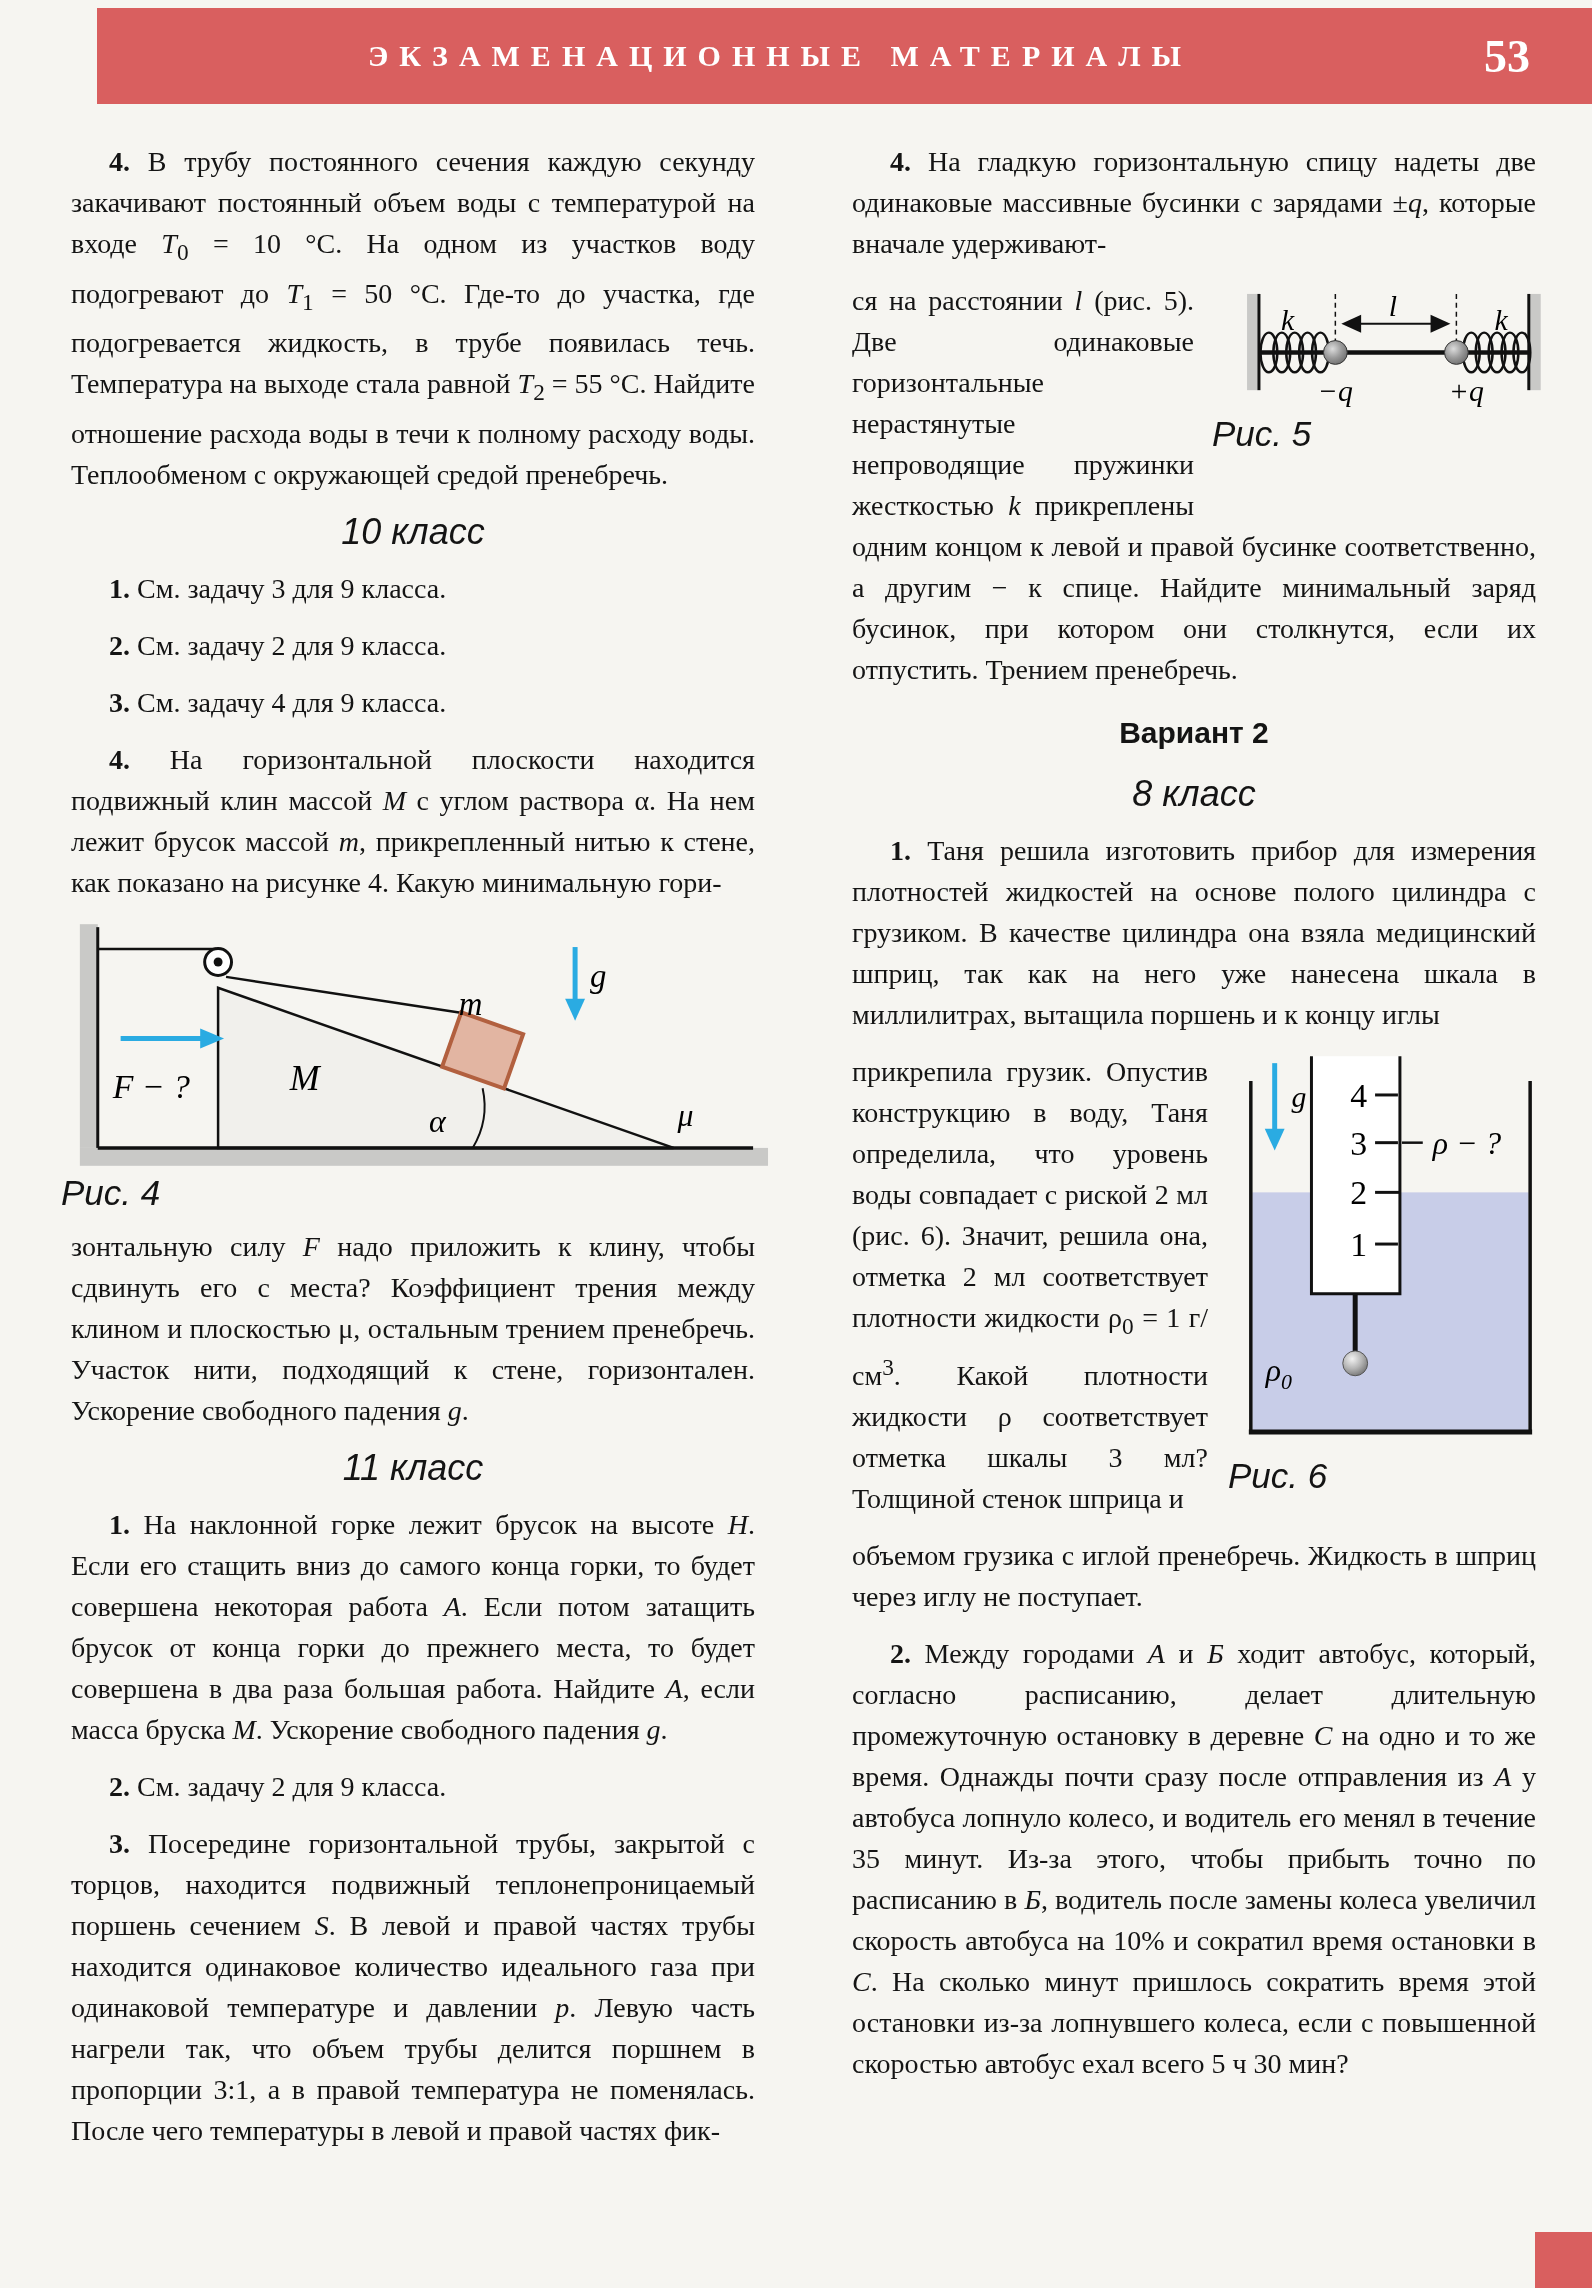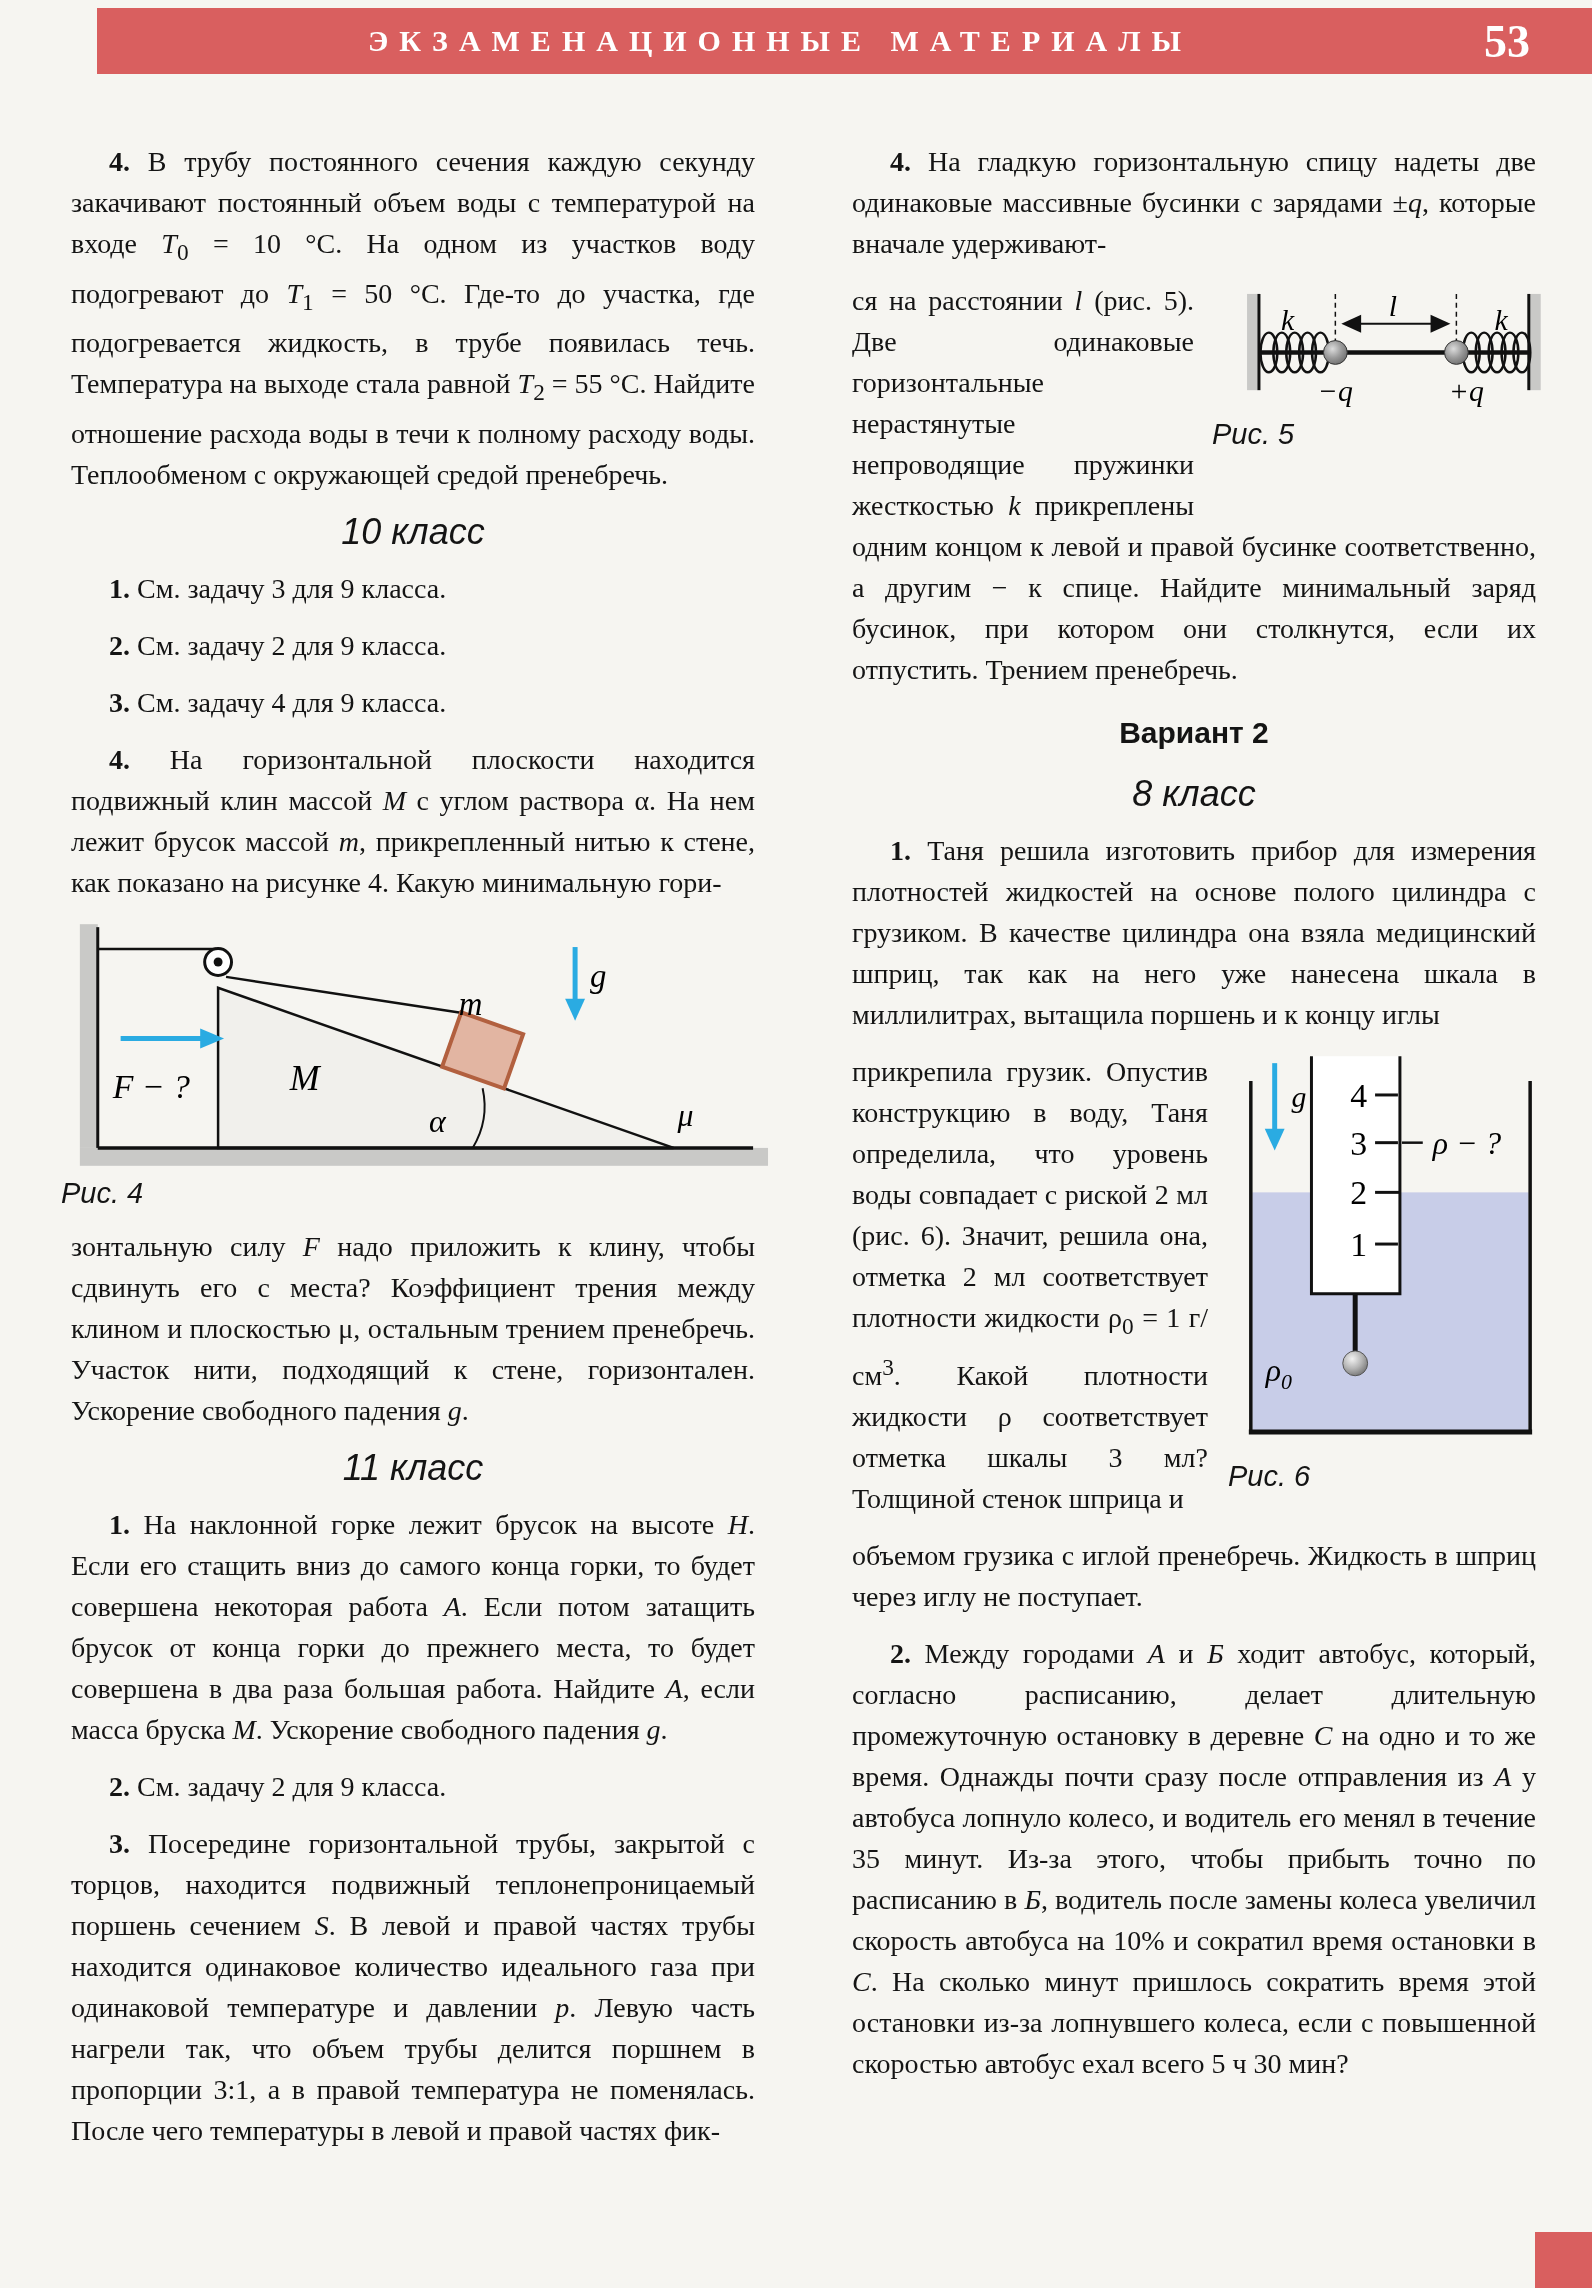--- a/index.html
+++ b/index.html
@@ -1,34 +1,34 @@
 <!DOCTYPE html>
 <html><head>
 <meta charset="utf-8">
 <style>
   html,body{margin:0;padding:0;background:#ffffff;}
   .page{position:relative;width:1592px;height:2289px;background:#f6f5f1;overflow:hidden;
         font-family:"Liberation Serif",serif;color:#141414;}
-  .band{position:absolute;left:53px;right:0;top:8px;height:66px;background:#d95f5f;margin-left:44px;}
+  .band{position:absolute;left:53px;right:0;top:8px;height:96px;background:#d95f5f;margin-left:44px;}
   .band-title{position:absolute;left:40px;right:169px;top:50%;transform:translateY(-50%);
         text-align:center;color:#ffffff;font-size:30px;font-weight:bold;letter-spacing:11px;}
   .band-page{position:absolute;right:62px;top:50%;transform:translateY(-50%);
         color:#ffffff;font-size:46px;font-weight:bold;}
   .col{position:absolute;top:125px;width:716px;font-size:28px;line-height:41px;text-align:justify;}
   .col-left{left:55px;}
   .col-right{left:836px;}
   p.para{margin:16px;}
   .indent{text-indent:38px;}
   .cont{text-indent:0;}
   .clear-r{clear:right;}
   .grade{font-family:Liberation Sans, sans-serif;font-style:italic;font-weight:normal;
         font-size:36px;text-align:center;margin:16px 0 9px;text-indent:0;}
   .variant{font-family:"Liberation Sans",sans-serif;font-style:normal;font-weight:bold;
         font-size:30px;text-align:center;margin:22px 0 20px;text-indent:0;}
-  .fig-caption{font-family:"Liberation Sans",sans-serif;font-style:italic;font-size:29px;
+  .fig-caption{font-family:"Liberation Sans",sans-serif;font-style:italic;font-size:35px;
         margin:6px 0 0 6px;text-align:left;text-indent:0;line-height:34px;}
   .fig4-wrap{margin:14px 0 10px;}
   .fig4-wrap .fig-caption{}
   .float-fig{float:right;}
   .fig5-wrap{width:346px;margin:6px 0 44px 12px;}
   .fig6-wrap{width:330px;margin:2px 0 10px 14px;}
   .corner{position:absolute;right:0;bottom:0;width:57px;height:57px;background:#d95f5f;}
   svg{display:block;}
 </style>
 </head>

